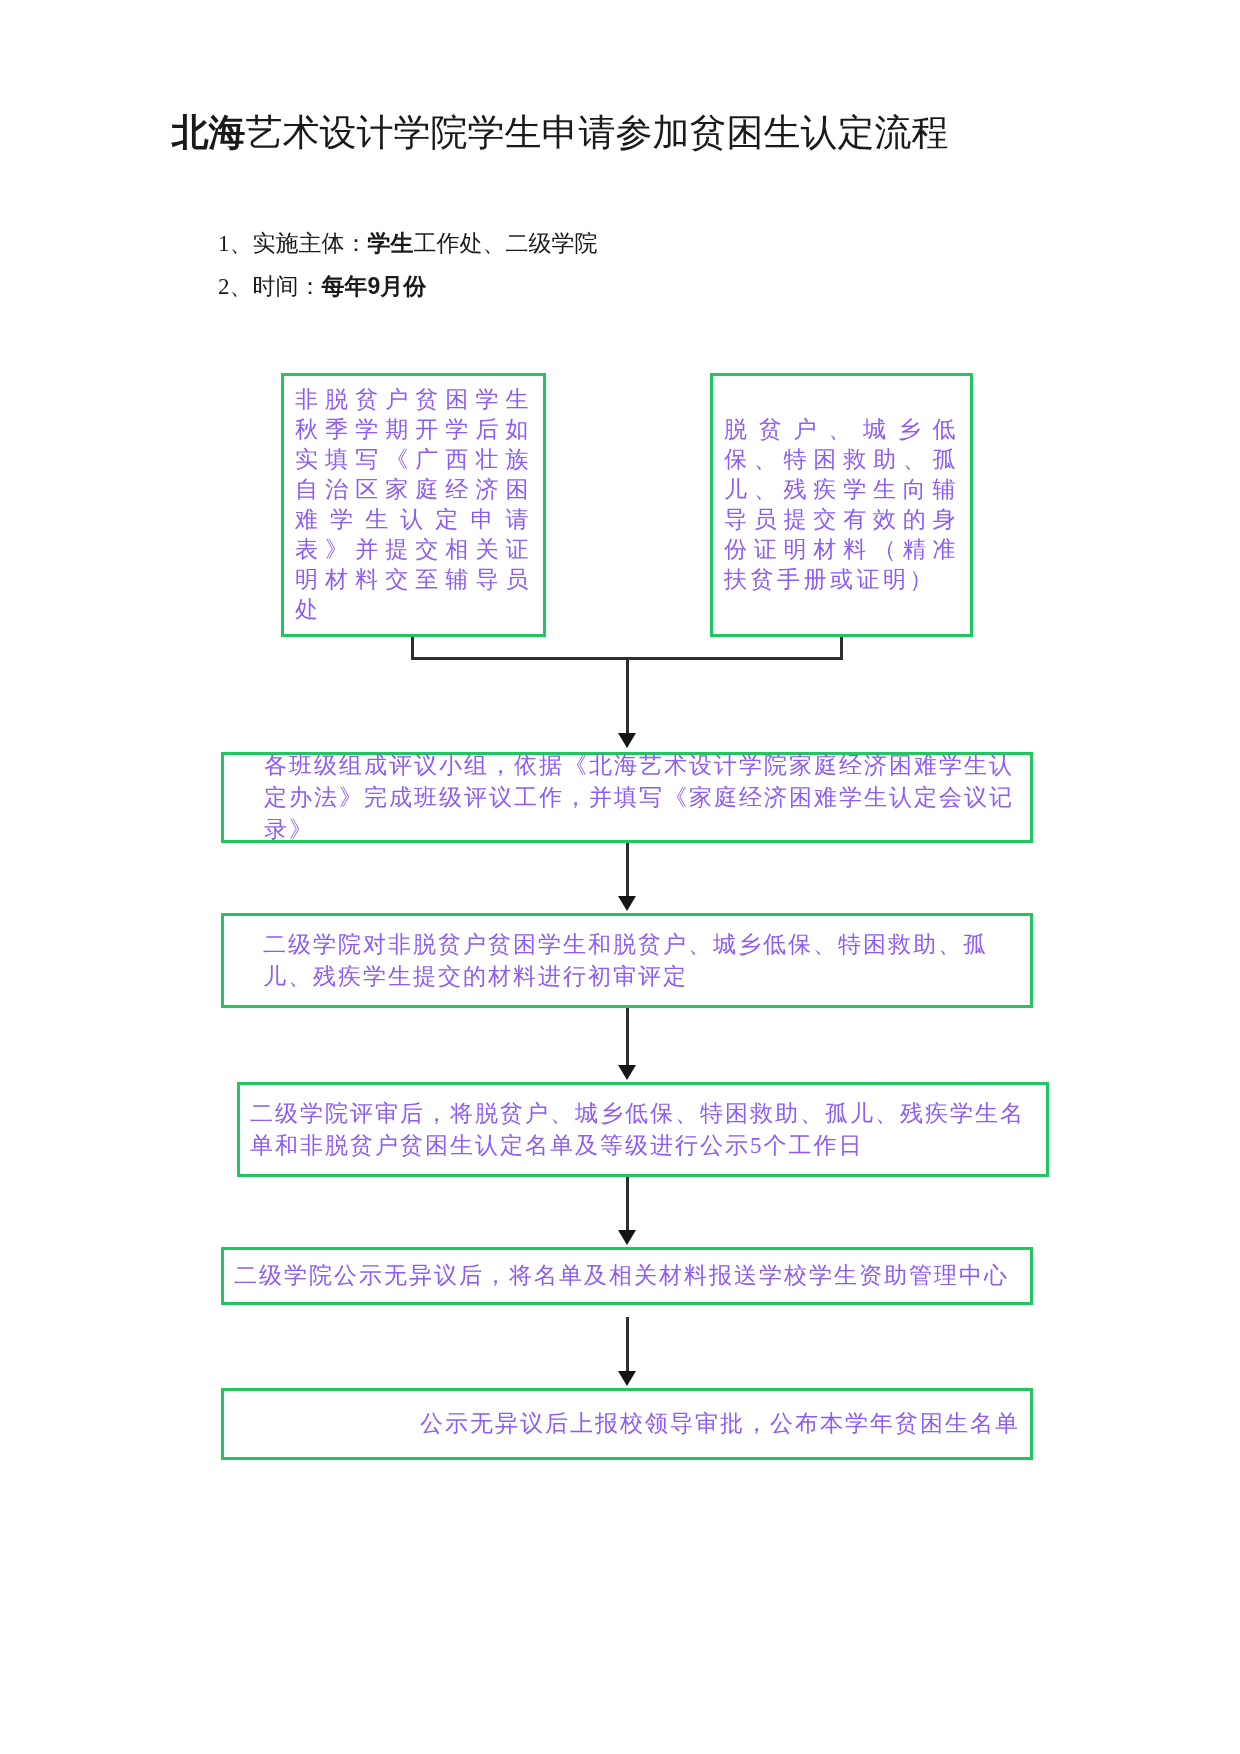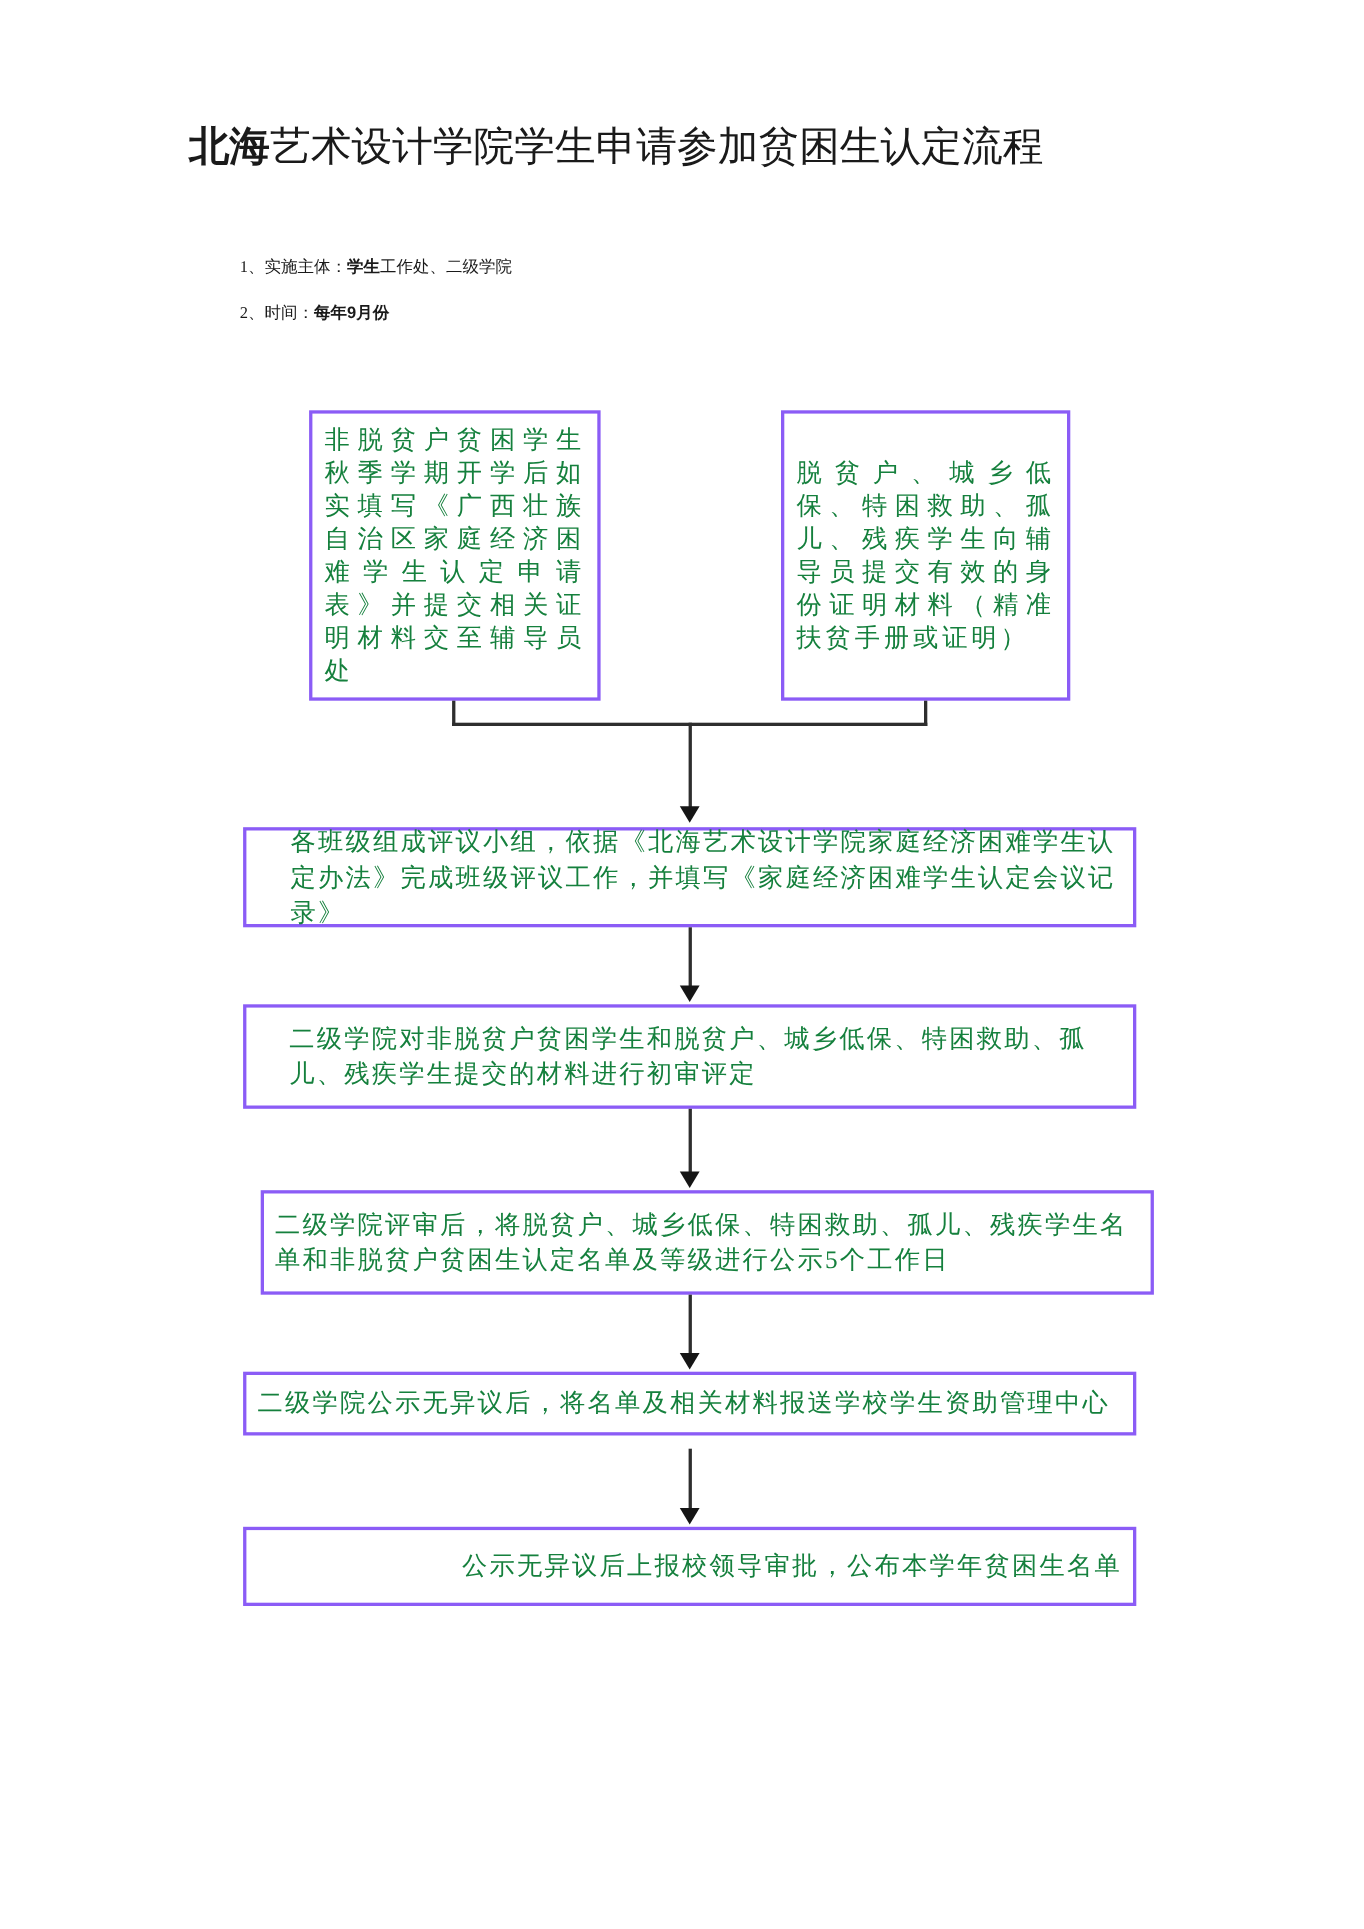--- a/index.html
+++ b/index.html
@@ -28,36 +28,36 @@
     letter-spacing: 0;
     white-space: nowrap;
   }
   .title .lead { font-weight: 800; }
 
   
   .notes {
     position: absolute;
     left: 218px;
     top: 222px;
-    font-size: 15px;
+    font-size: 23px;
     line-height: 42px;
   }
   .note { white-space: nowrap; }
   .note .em {
     font-family: "Liberation Sans", "DejaVu Sans", sans-serif;
     font-weight: 700;
   }
 
   
   .fbox {
     position: absolute;
-    border: 3px solid #8b5cf6;
+    border: 3px solid #22c55e;
     background: #ffffff;
     font-size: 23px;
-    color: #15803d;
+    color: #8b5cf6;
     display: flex;
     flex-direction: column;
     justify-content: center;
   }
   .fbox .txt { width: 100%; }
 
   .src-box {
     line-height: 30px;
     letter-spacing: 3.5px;
     padding: 4px 11px;

